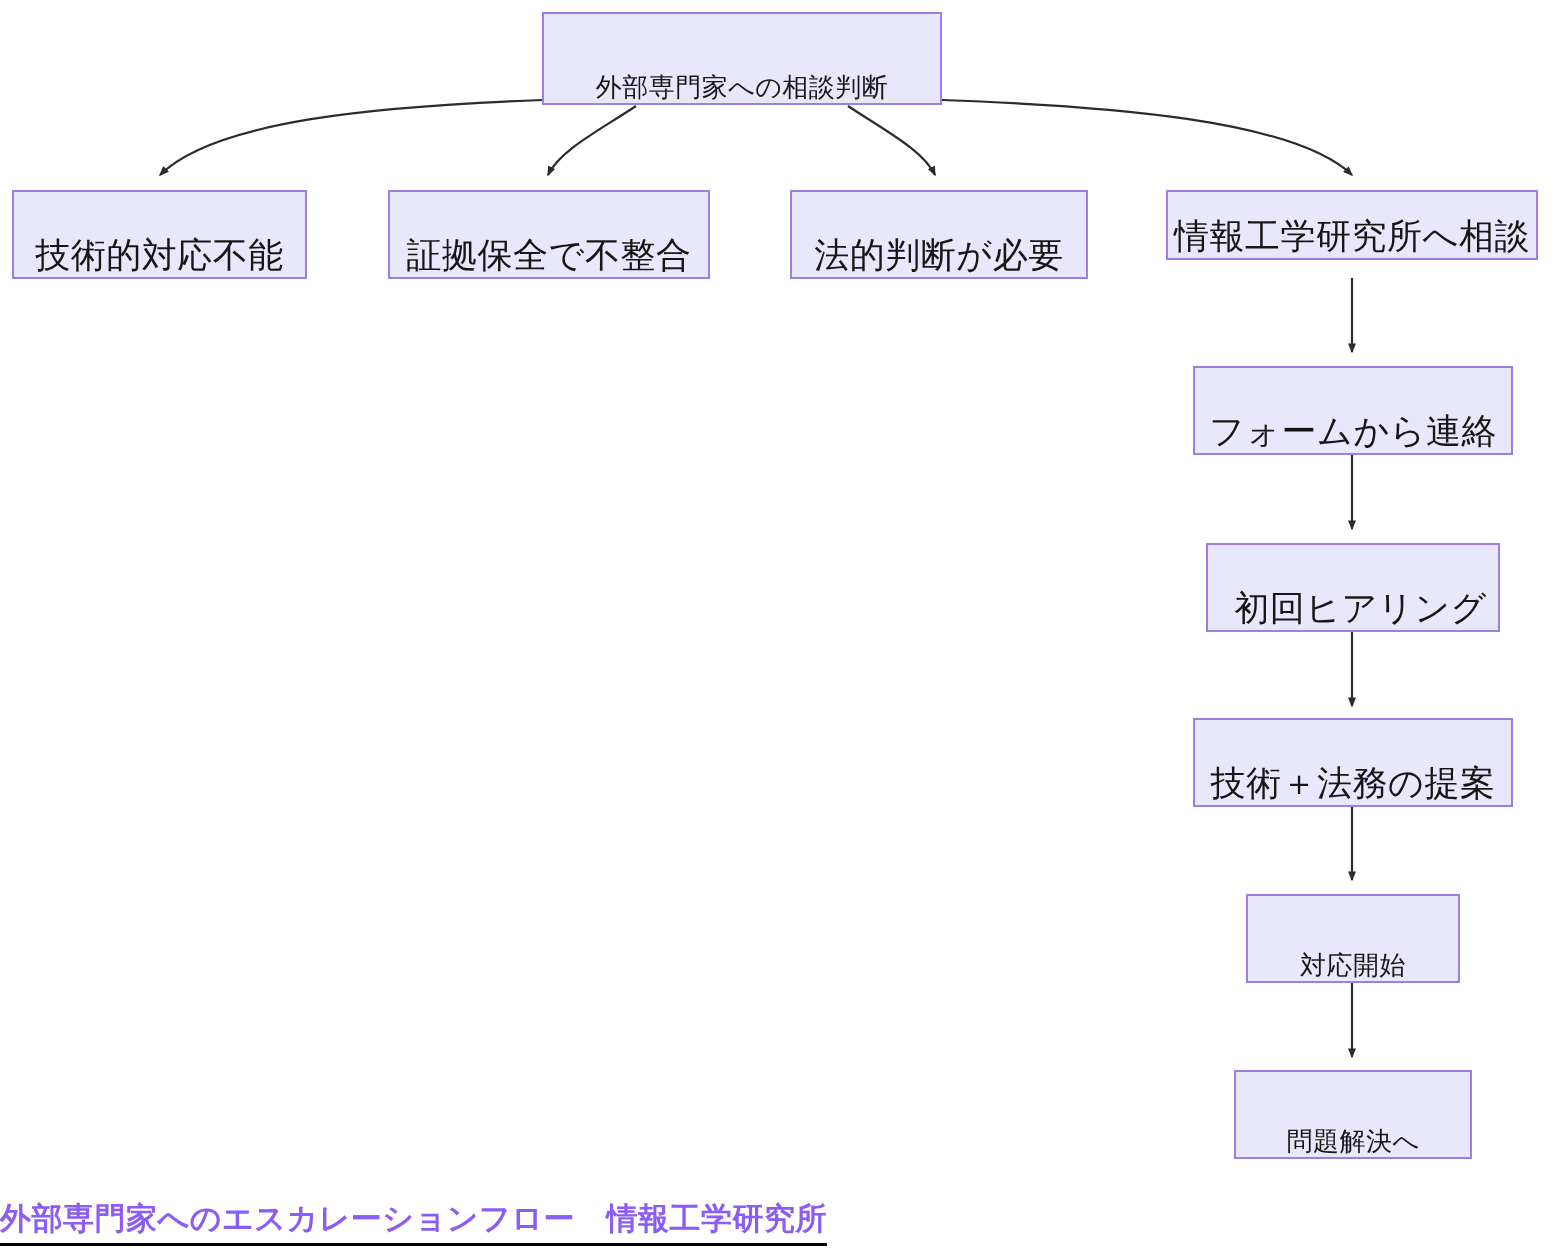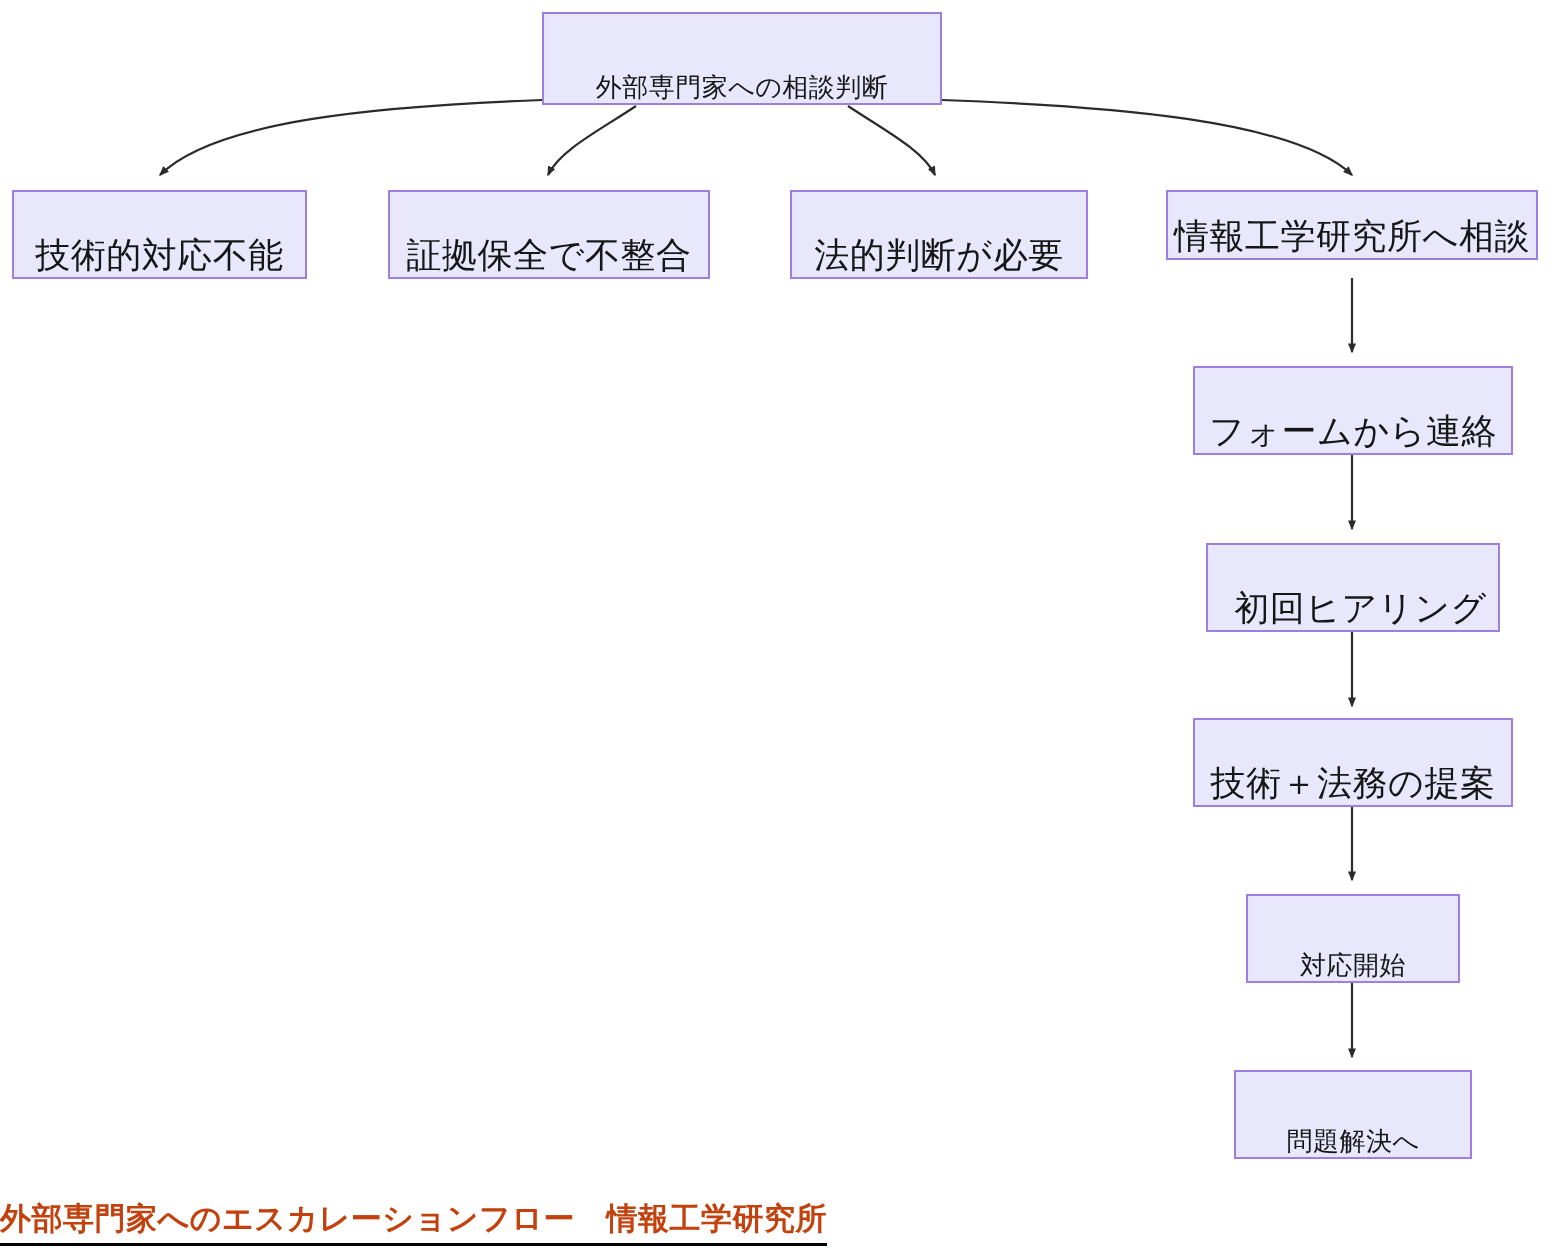--- a/index.html
+++ b/index.html
@@ -52,21 +52,21 @@
     position: absolute;
     left: 0;
     top: 1198px;
     width: 900px;
     z-index: 3;
   }
   #caption .caption-text {
     display: inline-block;
     font-size: 31px;
     font-weight: bold;
-    color: #c2410c;
+    color: #8b5cf6;
     letter-spacing: 0.5px;
     border-bottom: 3px solid #000000;
     padding-bottom: 3px;
     white-space: nowrap;
   }
 </style>
 </head>
 <body>
 
 <div id="canvas">

